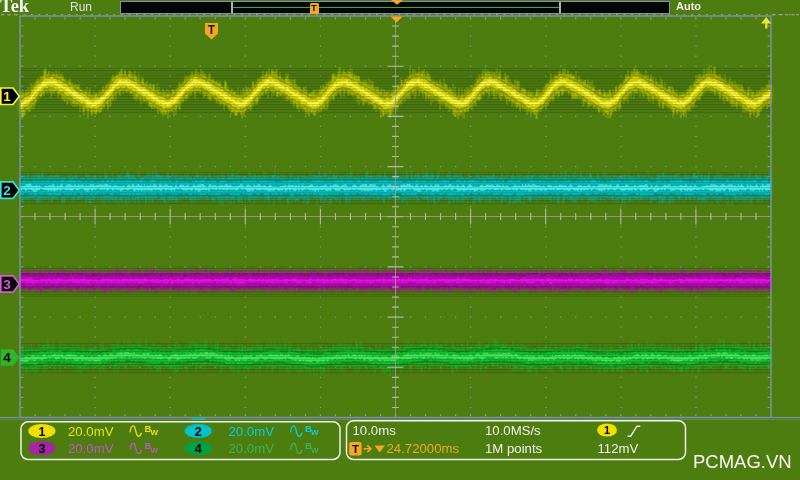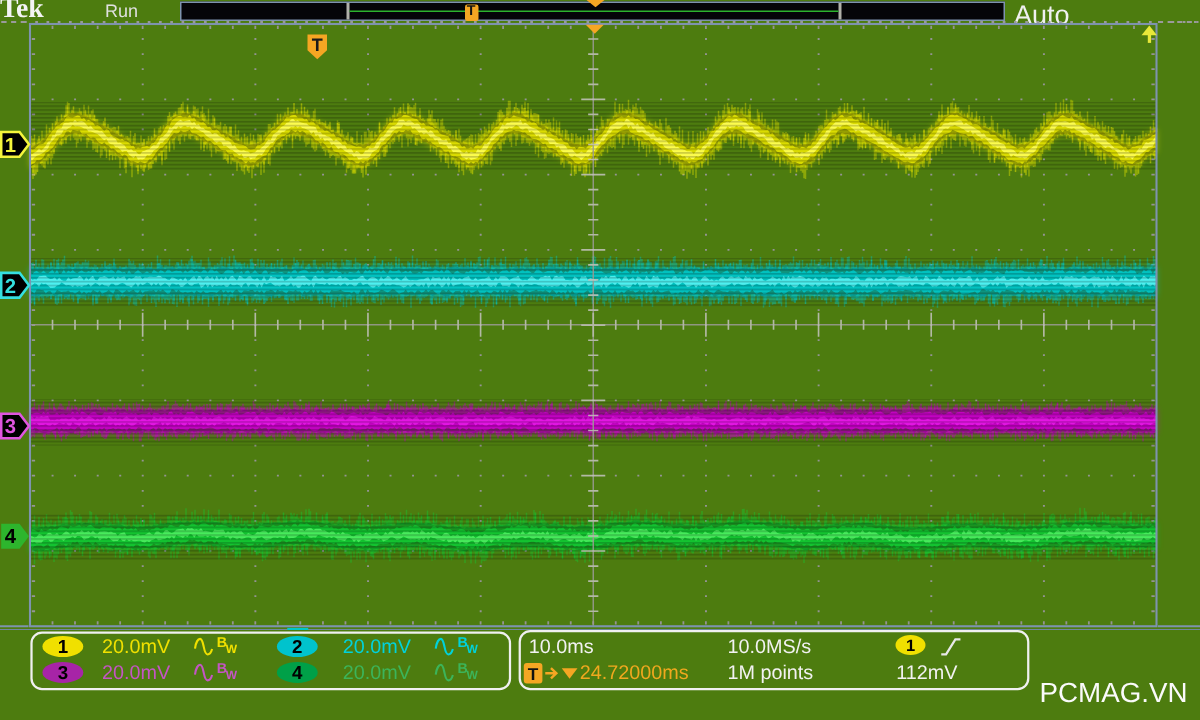--- a/index.html
+++ b/index.html
@@ -7,21 +7,21 @@
   font-weight:bold;font-size:18.5px;}
 .run{position:absolute;left:37px;top:0px;color:#e0e0e0;font-size:12px;margin-left:33px;}
 .acq{position:absolute;left:120px;top:1px;width:550px;height:12.5px;background:#050508;
   border:1px solid #7e93ae;box-sizing:border-box;}
 .acqdiv{position:absolute;top:2px;width:2px;height:11px;background:#b0b0a8;}
 .acqline{position:absolute;left:233px;top:7px;width:326px;height:1.2px;background:#2db32d;}
 .acqT{position:absolute;left:309.5px;top:3px;width:9px;height:10.5px;background:#f5a623;
   color:#141414;font-size:9.5px;font-weight:bold;text-align:center;line-height:10.5px;
   border-radius:1.5px;}
 .acqtri{position:absolute;left:389.5px;top:0px;}
-.auto{position:absolute;left:676px;top:0px;color:#f0f0f0;font-size:18px;}
+.auto{position:absolute;left:676px;top:0px;color:#f0f0f0;font-size:11px;font-weight:bold;}
 .pcmag{position:absolute;left:693px;top:451px;color:#fafafa;font-size:18.5px;font-weight:normal;}
 </style></head>
 <body>
 <div id="scope">
 <div class="tek">Tek</div>
     <div class="run">Run</div>
     <div class="acq"></div>
     <div class="acqdiv" style="left:231px"></div>
     <div class="acqdiv" style="left:559px"></div>
     <div class="acqline"></div>

